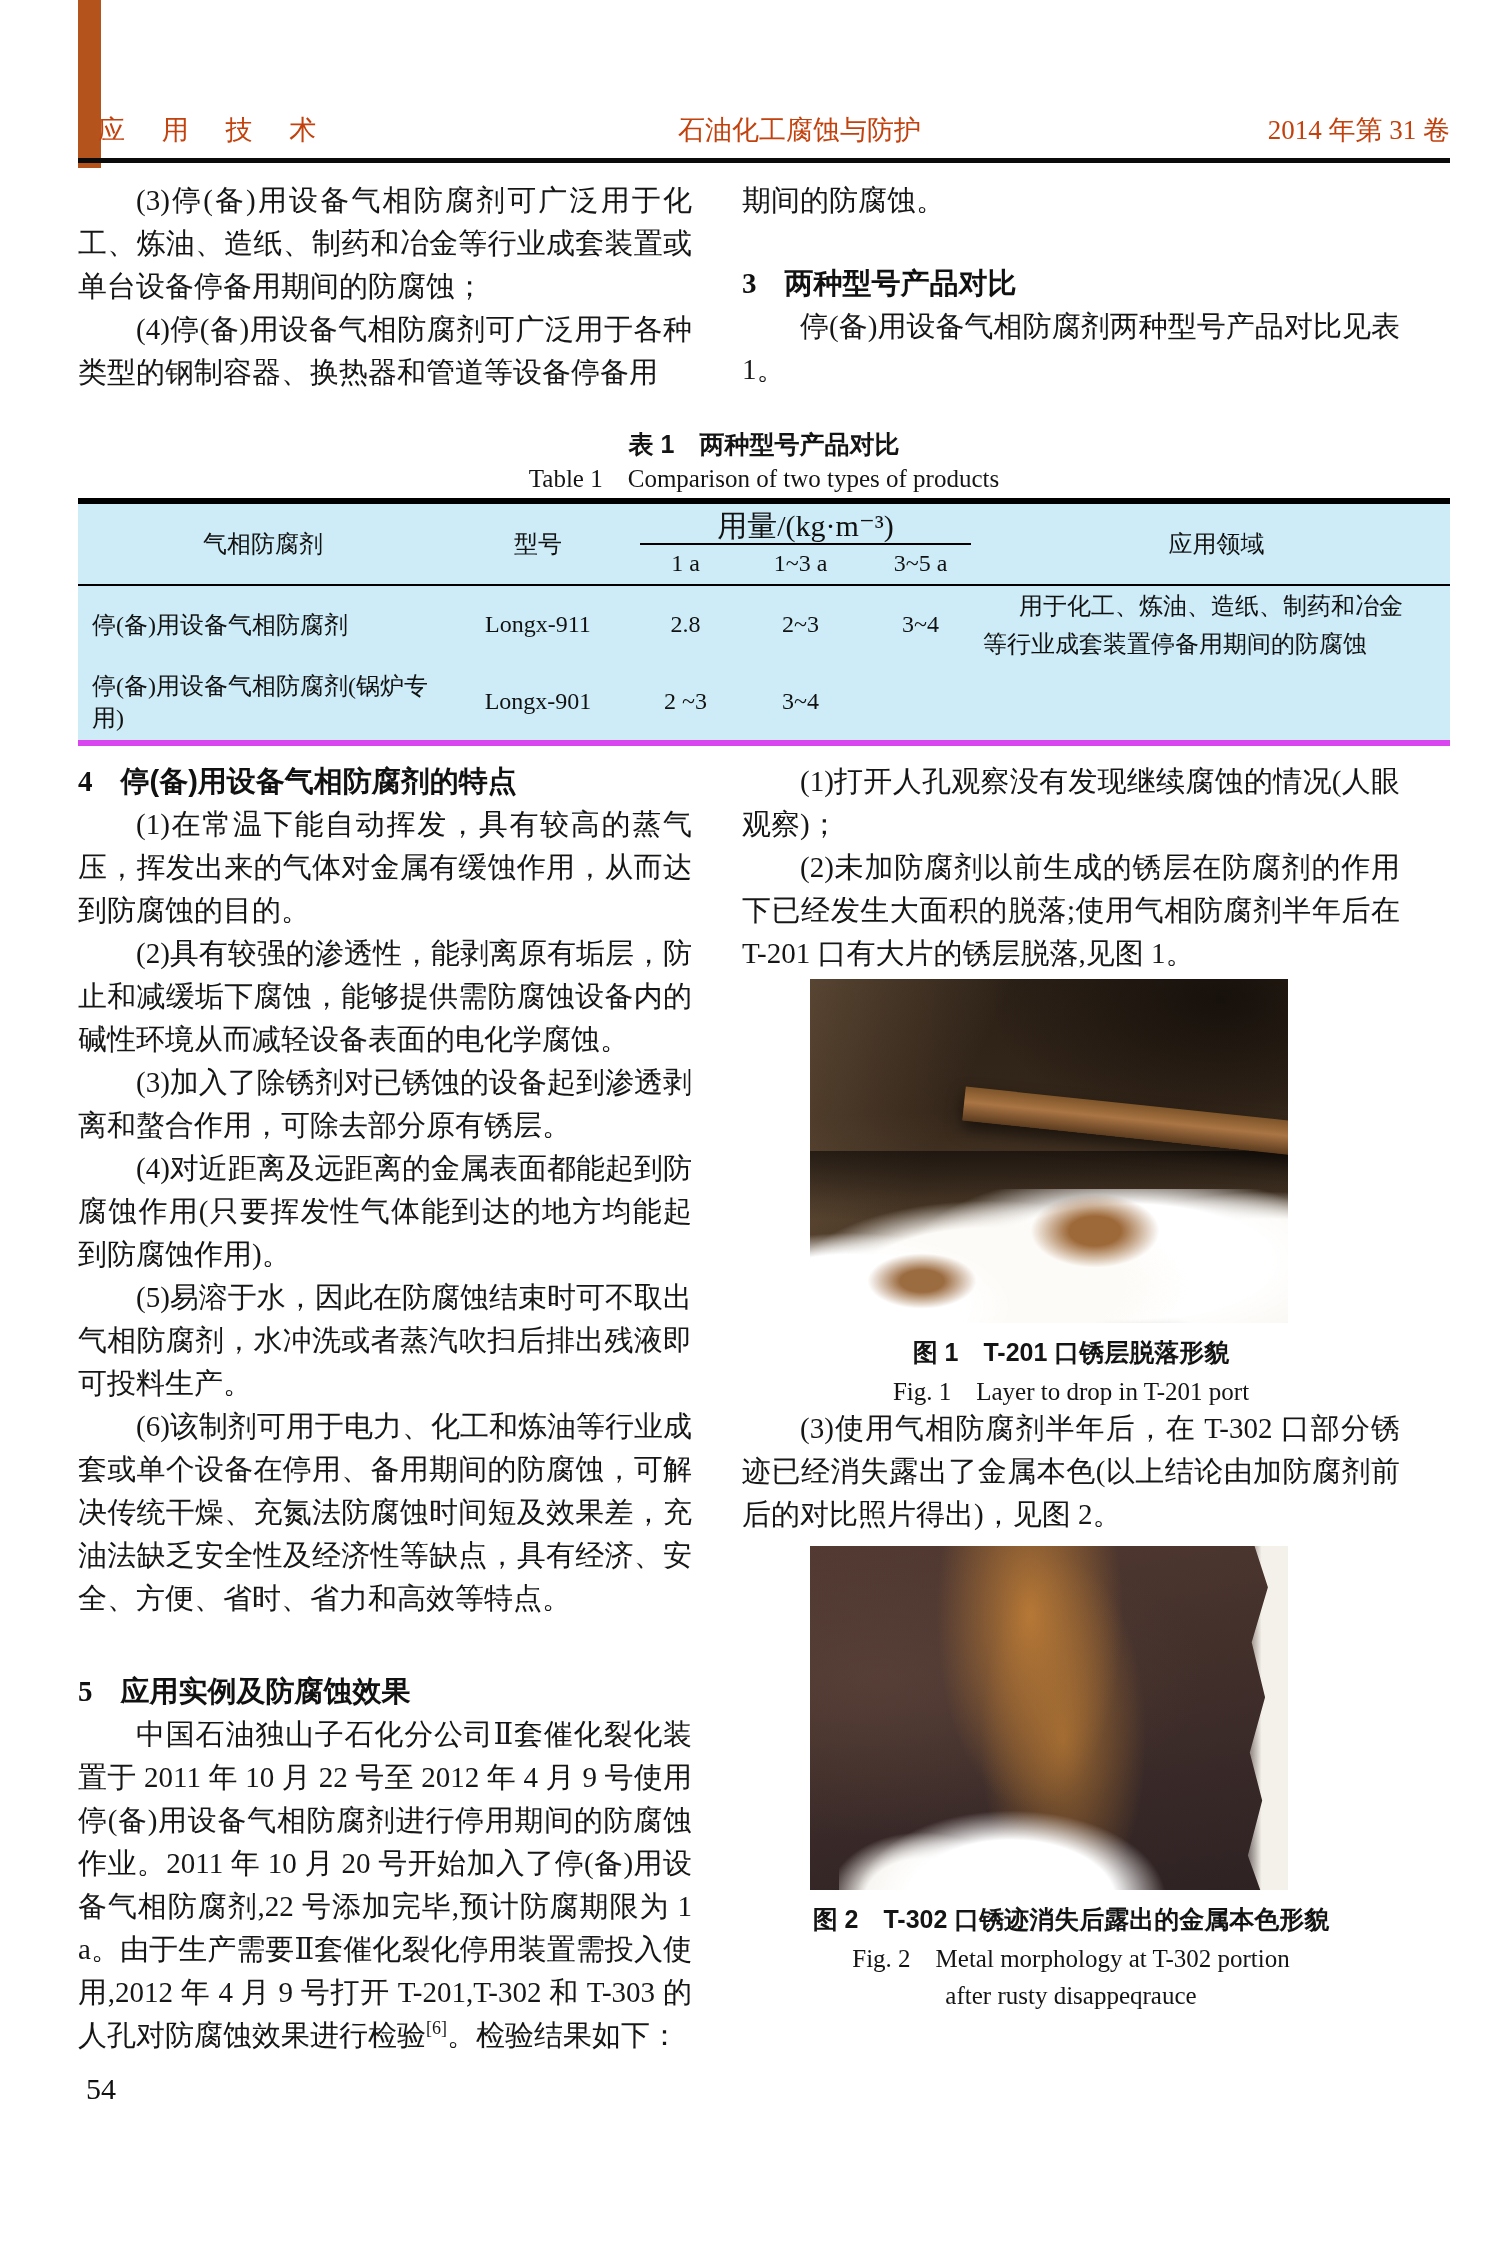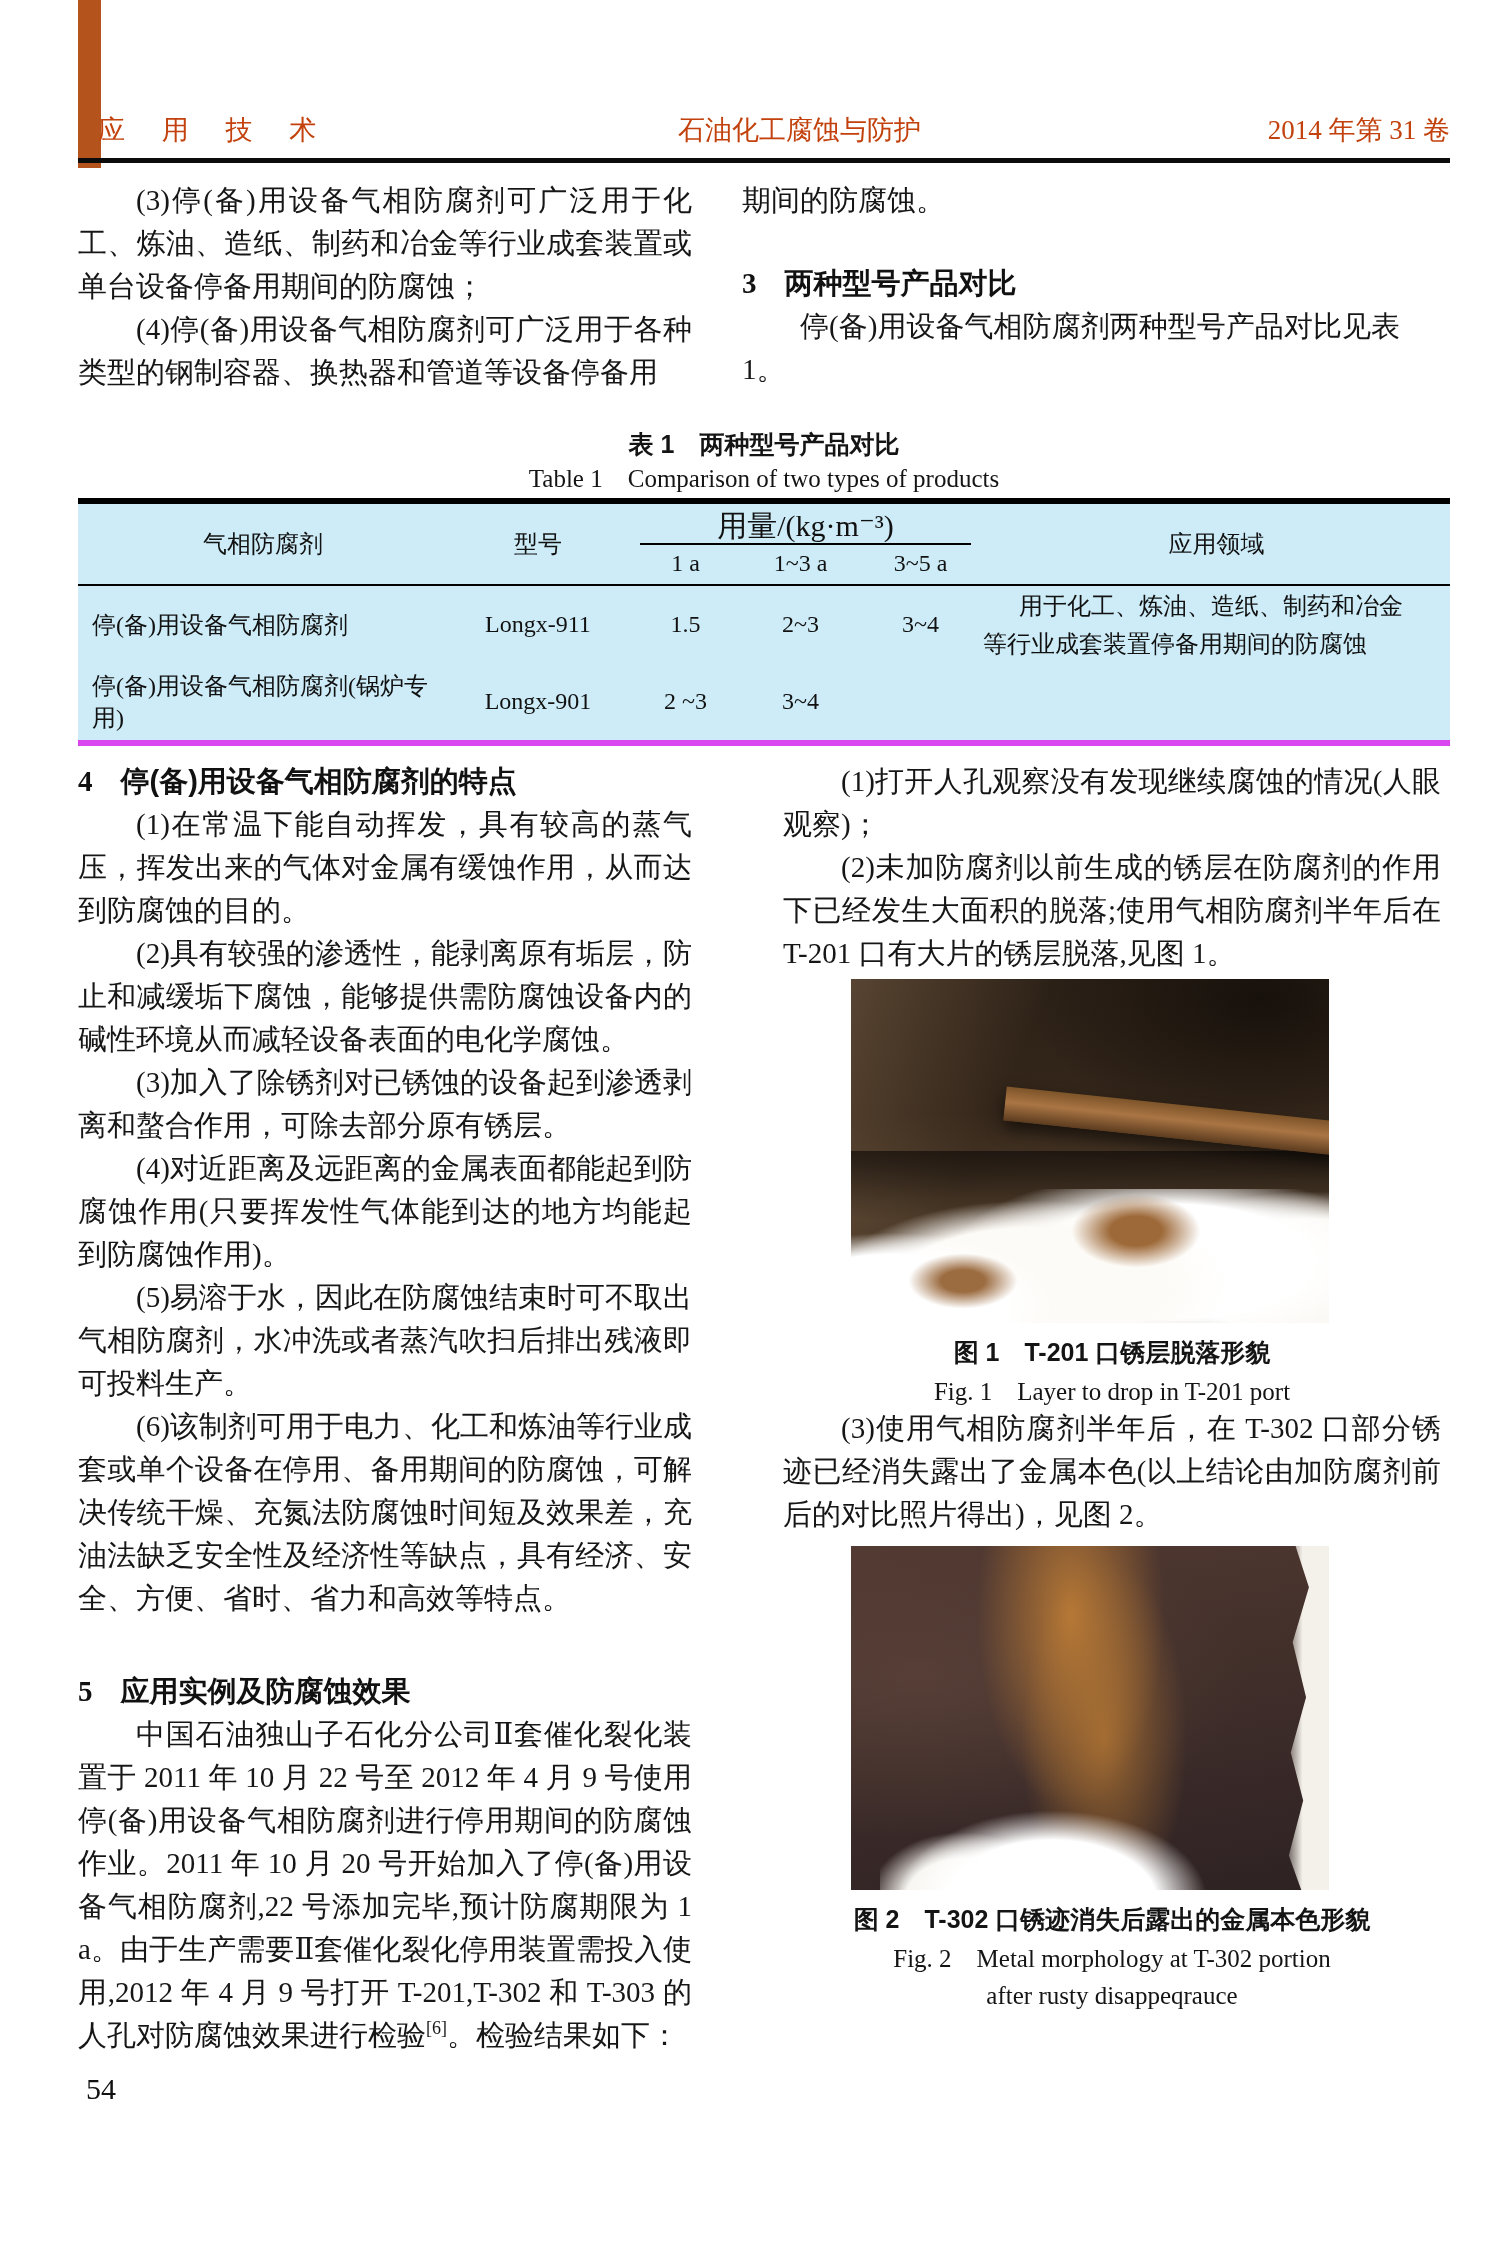--- a/index.html
+++ b/index.html
@@ -10,21 +10,21 @@
 
   .header-row{position:absolute;left:84px;top:112px;width:1366px;display:flex;
               justify-content:space-between;align-items:flex-end;font-size:27px;color:#c2410c;}
   .h-left{letter-spacing:15px;padding-left:14px;}
   .header-rule{position:absolute;left:78px;top:158px;width:1372px;height:5px;background:#0b0b0b;}
 
   .col{position:absolute;}
   .col-left-top{left:78px;top:179px;width:614px;}
   .col-right-top{left:742px;top:179px;width:658px;}
   .col-left-bottom{left:78px;top:760px;width:614px;}
-  .col-right-bottom{left:742px;top:760px;width:658px;margin-left:41px;}
+  .col-right-bottom{left:742px;top:760px;width:658px;}
 
   p.body{font-size:29px;line-height:43px;text-align:justify;margin:0;text-indent:2em;color:#161616;}
   p.noindent{text-indent:0;}
 
   .sec-head{display:flex;align-items:baseline;margin:0;font-family:"Liberation Sans","DejaVu Sans",sans-serif;
             font-weight:700;font-size:29px;line-height:43px;color:#111;}
   .sec-num{margin-right:28px;font-family:"Liberation Serif","DejaVu Serif",serif;}
   .sec3{margin-top:40px;}
   .sec5{margin-top:50px;}
 
@@ -132,21 +132,21 @@
           <span>1~3 a</span>
           <span>3~5 a</span>
         </div>
       </div>
       <div class="th">应用领域</div>
     </div>
 
     <div class="tr">
       <div class="td td-agent">停(备)用设备气相防腐剂</div>
       <div class="td">Longx-911</div>
-      <div class="td">1.5</div>
+      <div class="td">2.8</div>
       <div class="td">2~3</div>
       <div class="td">3~4</div>
       <div class="td td-app">
         <div class="l1">用于化工、炼油、造纸、制药和冶金</div>
         <div class="l2">等行业成套装置停备用期间的防腐蚀</div>
       </div>
     </div>
 
     <div class="tr">
       <div class="td td-agent">停(备)用设备气相防腐剂(锅炉专用)</div>

